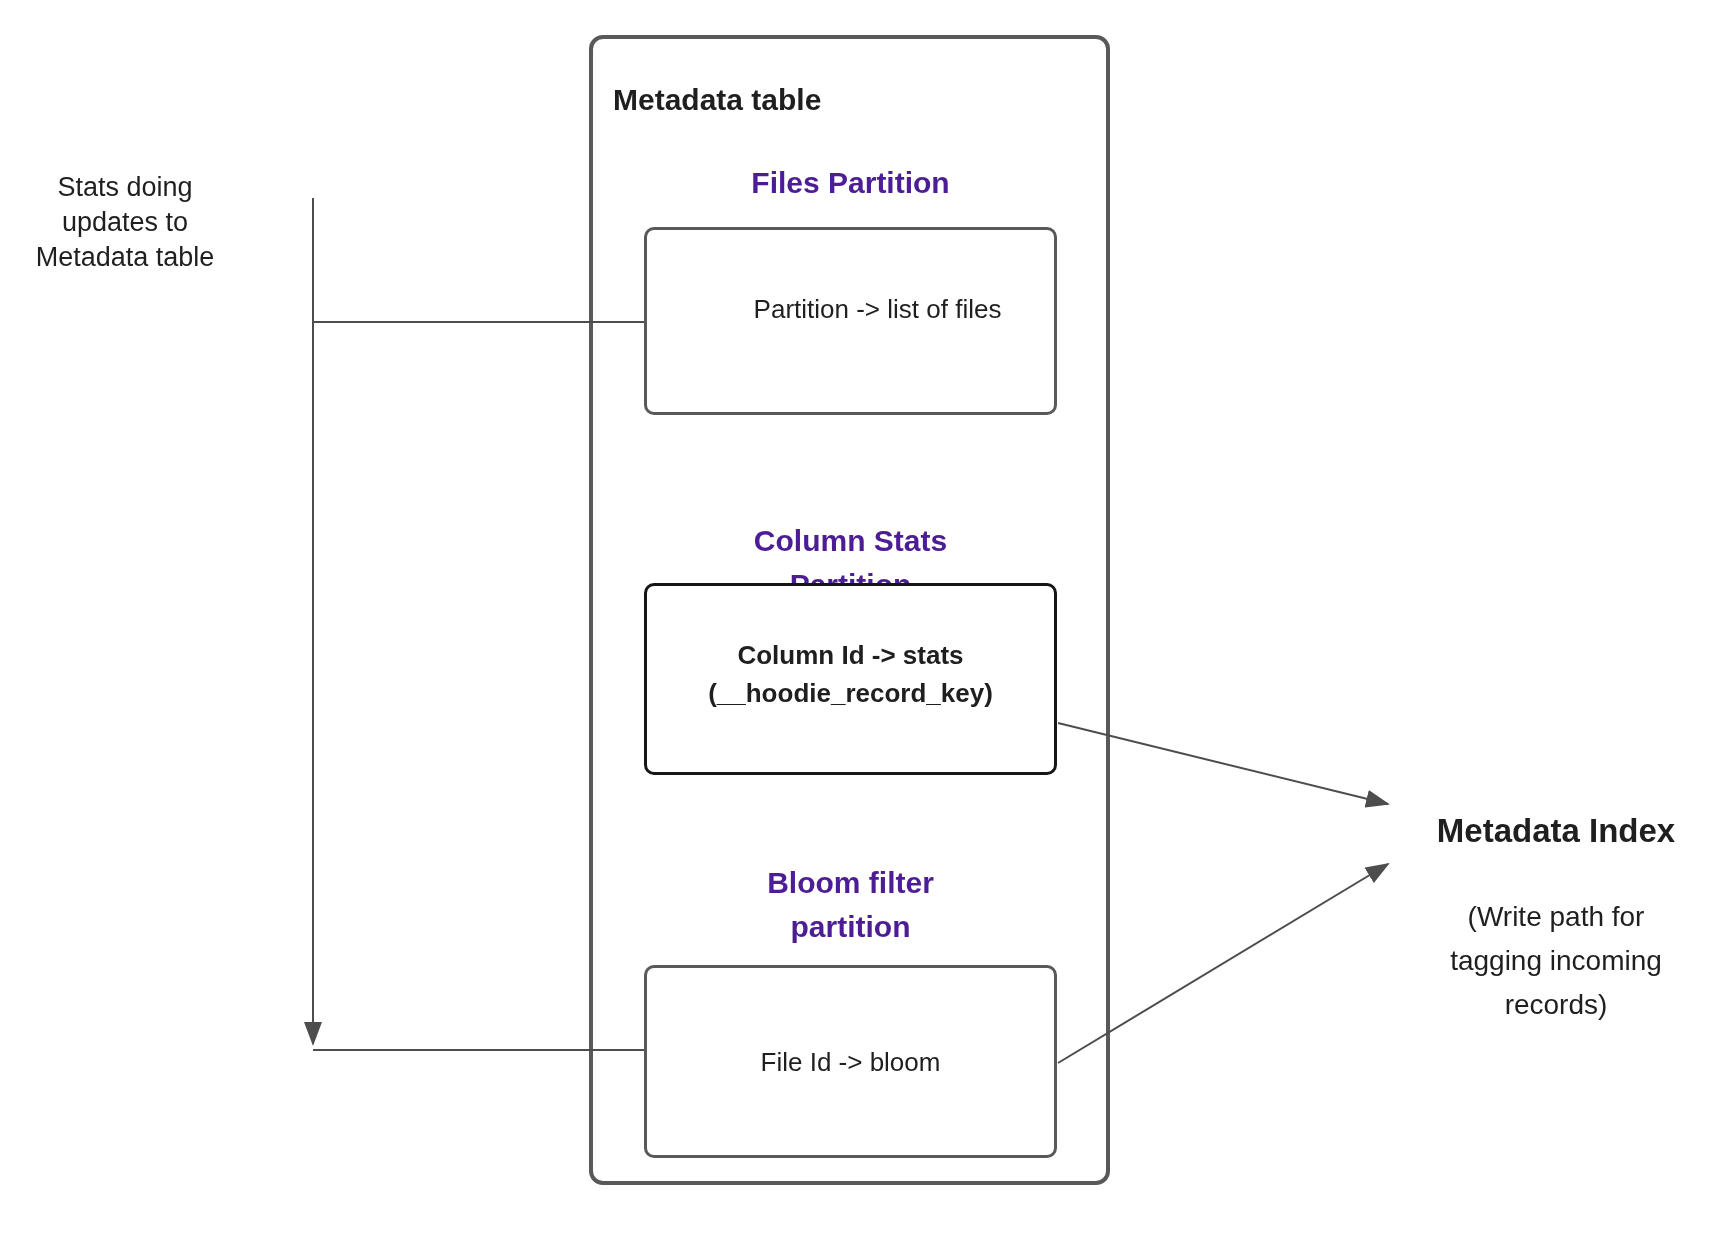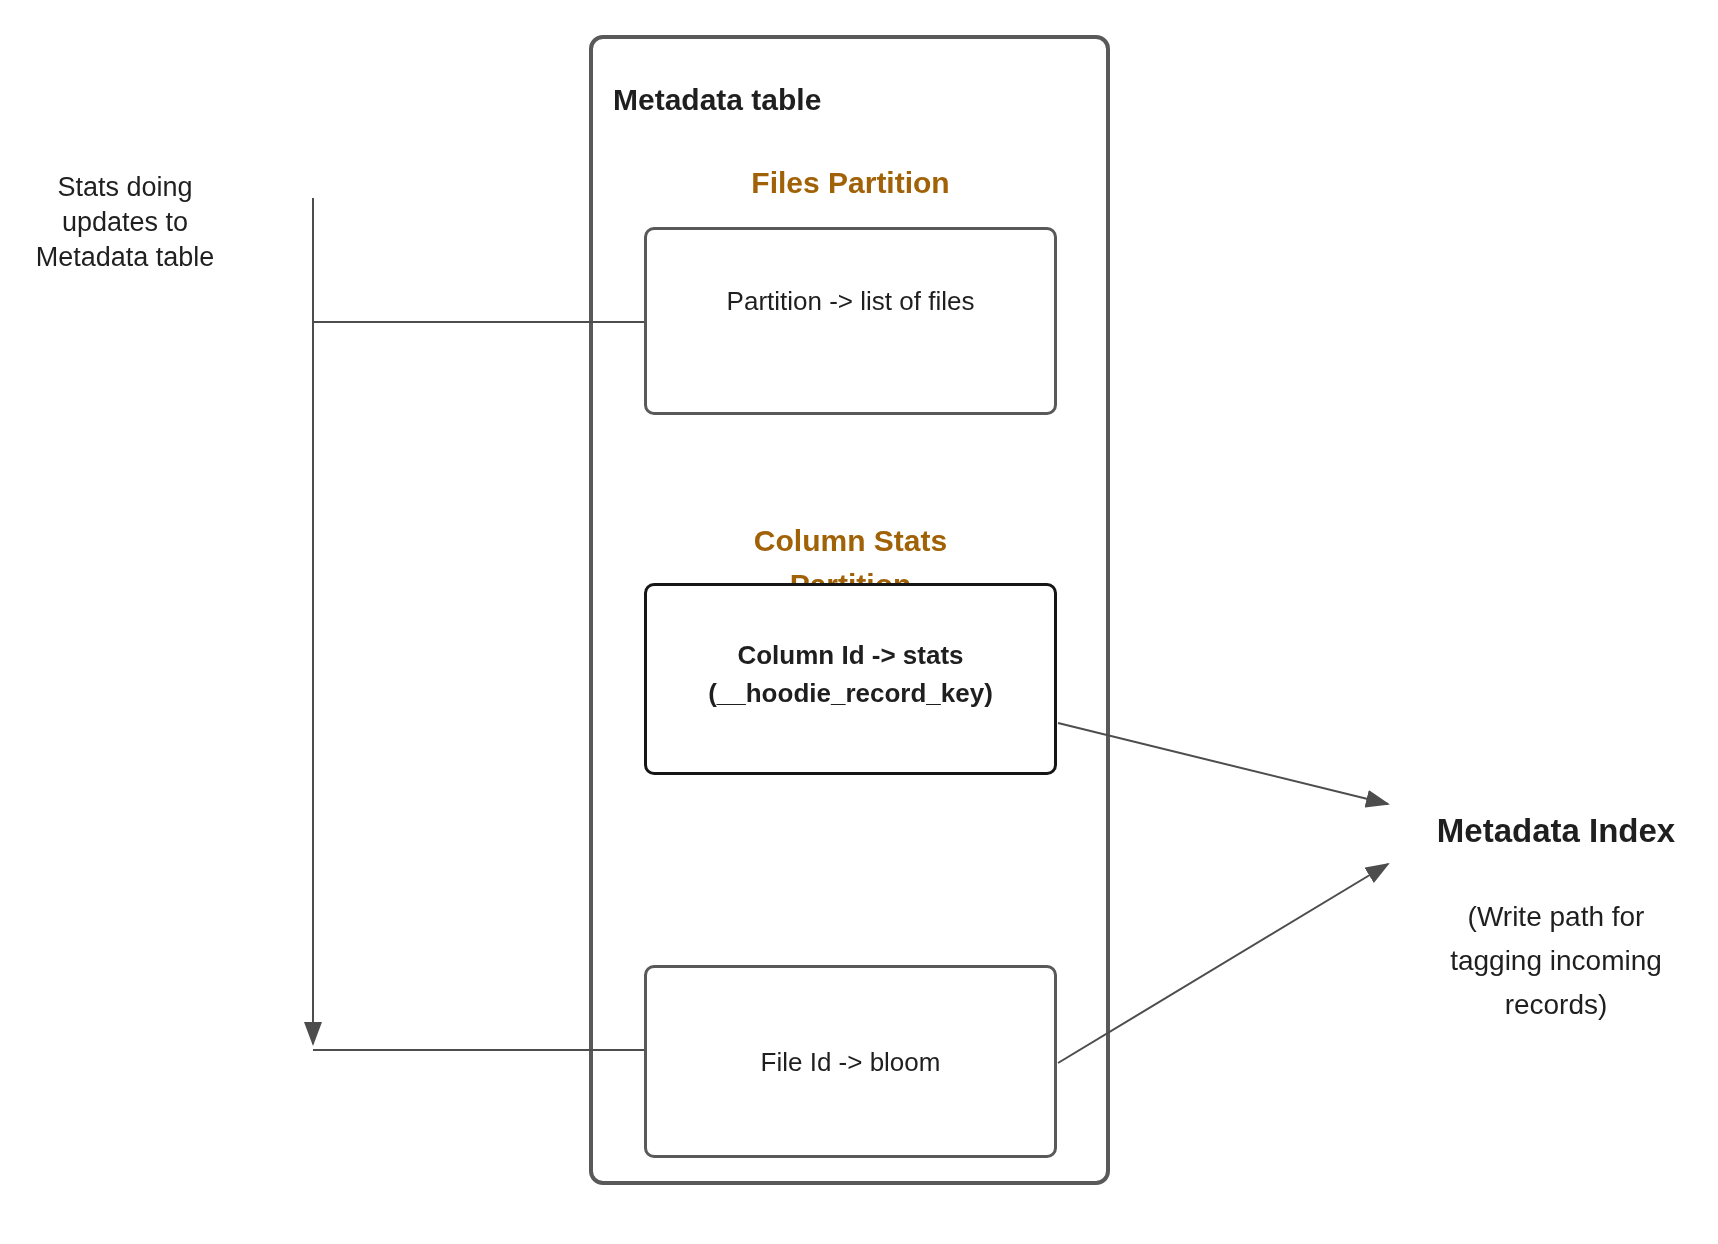--- a/index.html
+++ b/index.html
@@ -51,21 +51,21 @@
   }
 
   .section-heading {
     position: absolute;
     left: 644px;
     width: 413px;
     font-size: 30px;
     font-weight: bold;
     line-height: 44px;
     text-align: center;
-    color: #a16207;
+    color: #4c1d95;
   }
   .heading-files  { top: 161px; }
   .heading-column { top: 475px; margin-top: 44px; }
   .heading-bloom  { top: 861px; }
 
   .inner-box {
     position: absolute;
     left: 644px;
     width: 413px;
     border: 3px solid #595959;
@@ -79,21 +79,21 @@
 
   .box-text {
     position: absolute;
     left: 644px;
     width: 413px;
     font-size: 26px;
     line-height: 38px;
     text-align: center;
     color: #1f1f1f;
   }
-  .text-files  { top: 282px; }
+  .text-files  { top: 290px; padding-left: 27px; }
   .text-column { top: 636px; font-weight: bold; }
   .text-bloom  { top: 1043px; }
 
   .right-title {
     position: absolute;
     left: 1386px;
     top: 812px;
     width: 340px;
     font-size: 33px;
     font-weight: bold;
@@ -134,20 +134,22 @@
   <div class="section-heading heading-files pre">Files Partition</div>
   <div class="inner-box box-files"></div>
   <div class="box-text text-files pre">Partition -&gt; list of files</div>
 
   <div class="section-heading heading-column pre">Column Stats
 Partition</div>
   <div class="inner-box box-column"></div>
   <div class="box-text text-column pre">Column Id  -&gt; stats
 (__hoodie_record_key)</div>
 
+  <div class="section-heading heading-bloom pre">Bloom filter
+partition</div>
   <div class="inner-box box-bloom"></div>
   <div class="box-text text-bloom pre">File Id -&gt; bloom</div>
 
   <div class="right-title">Metadata Index</div>
   <div class="right-sub pre">(Write path for
 tagging incoming
 records)</div>
 
   <svg class="connector-layer" width="1718" height="1244" viewBox="0 0 1718 1244">
     <defs>

